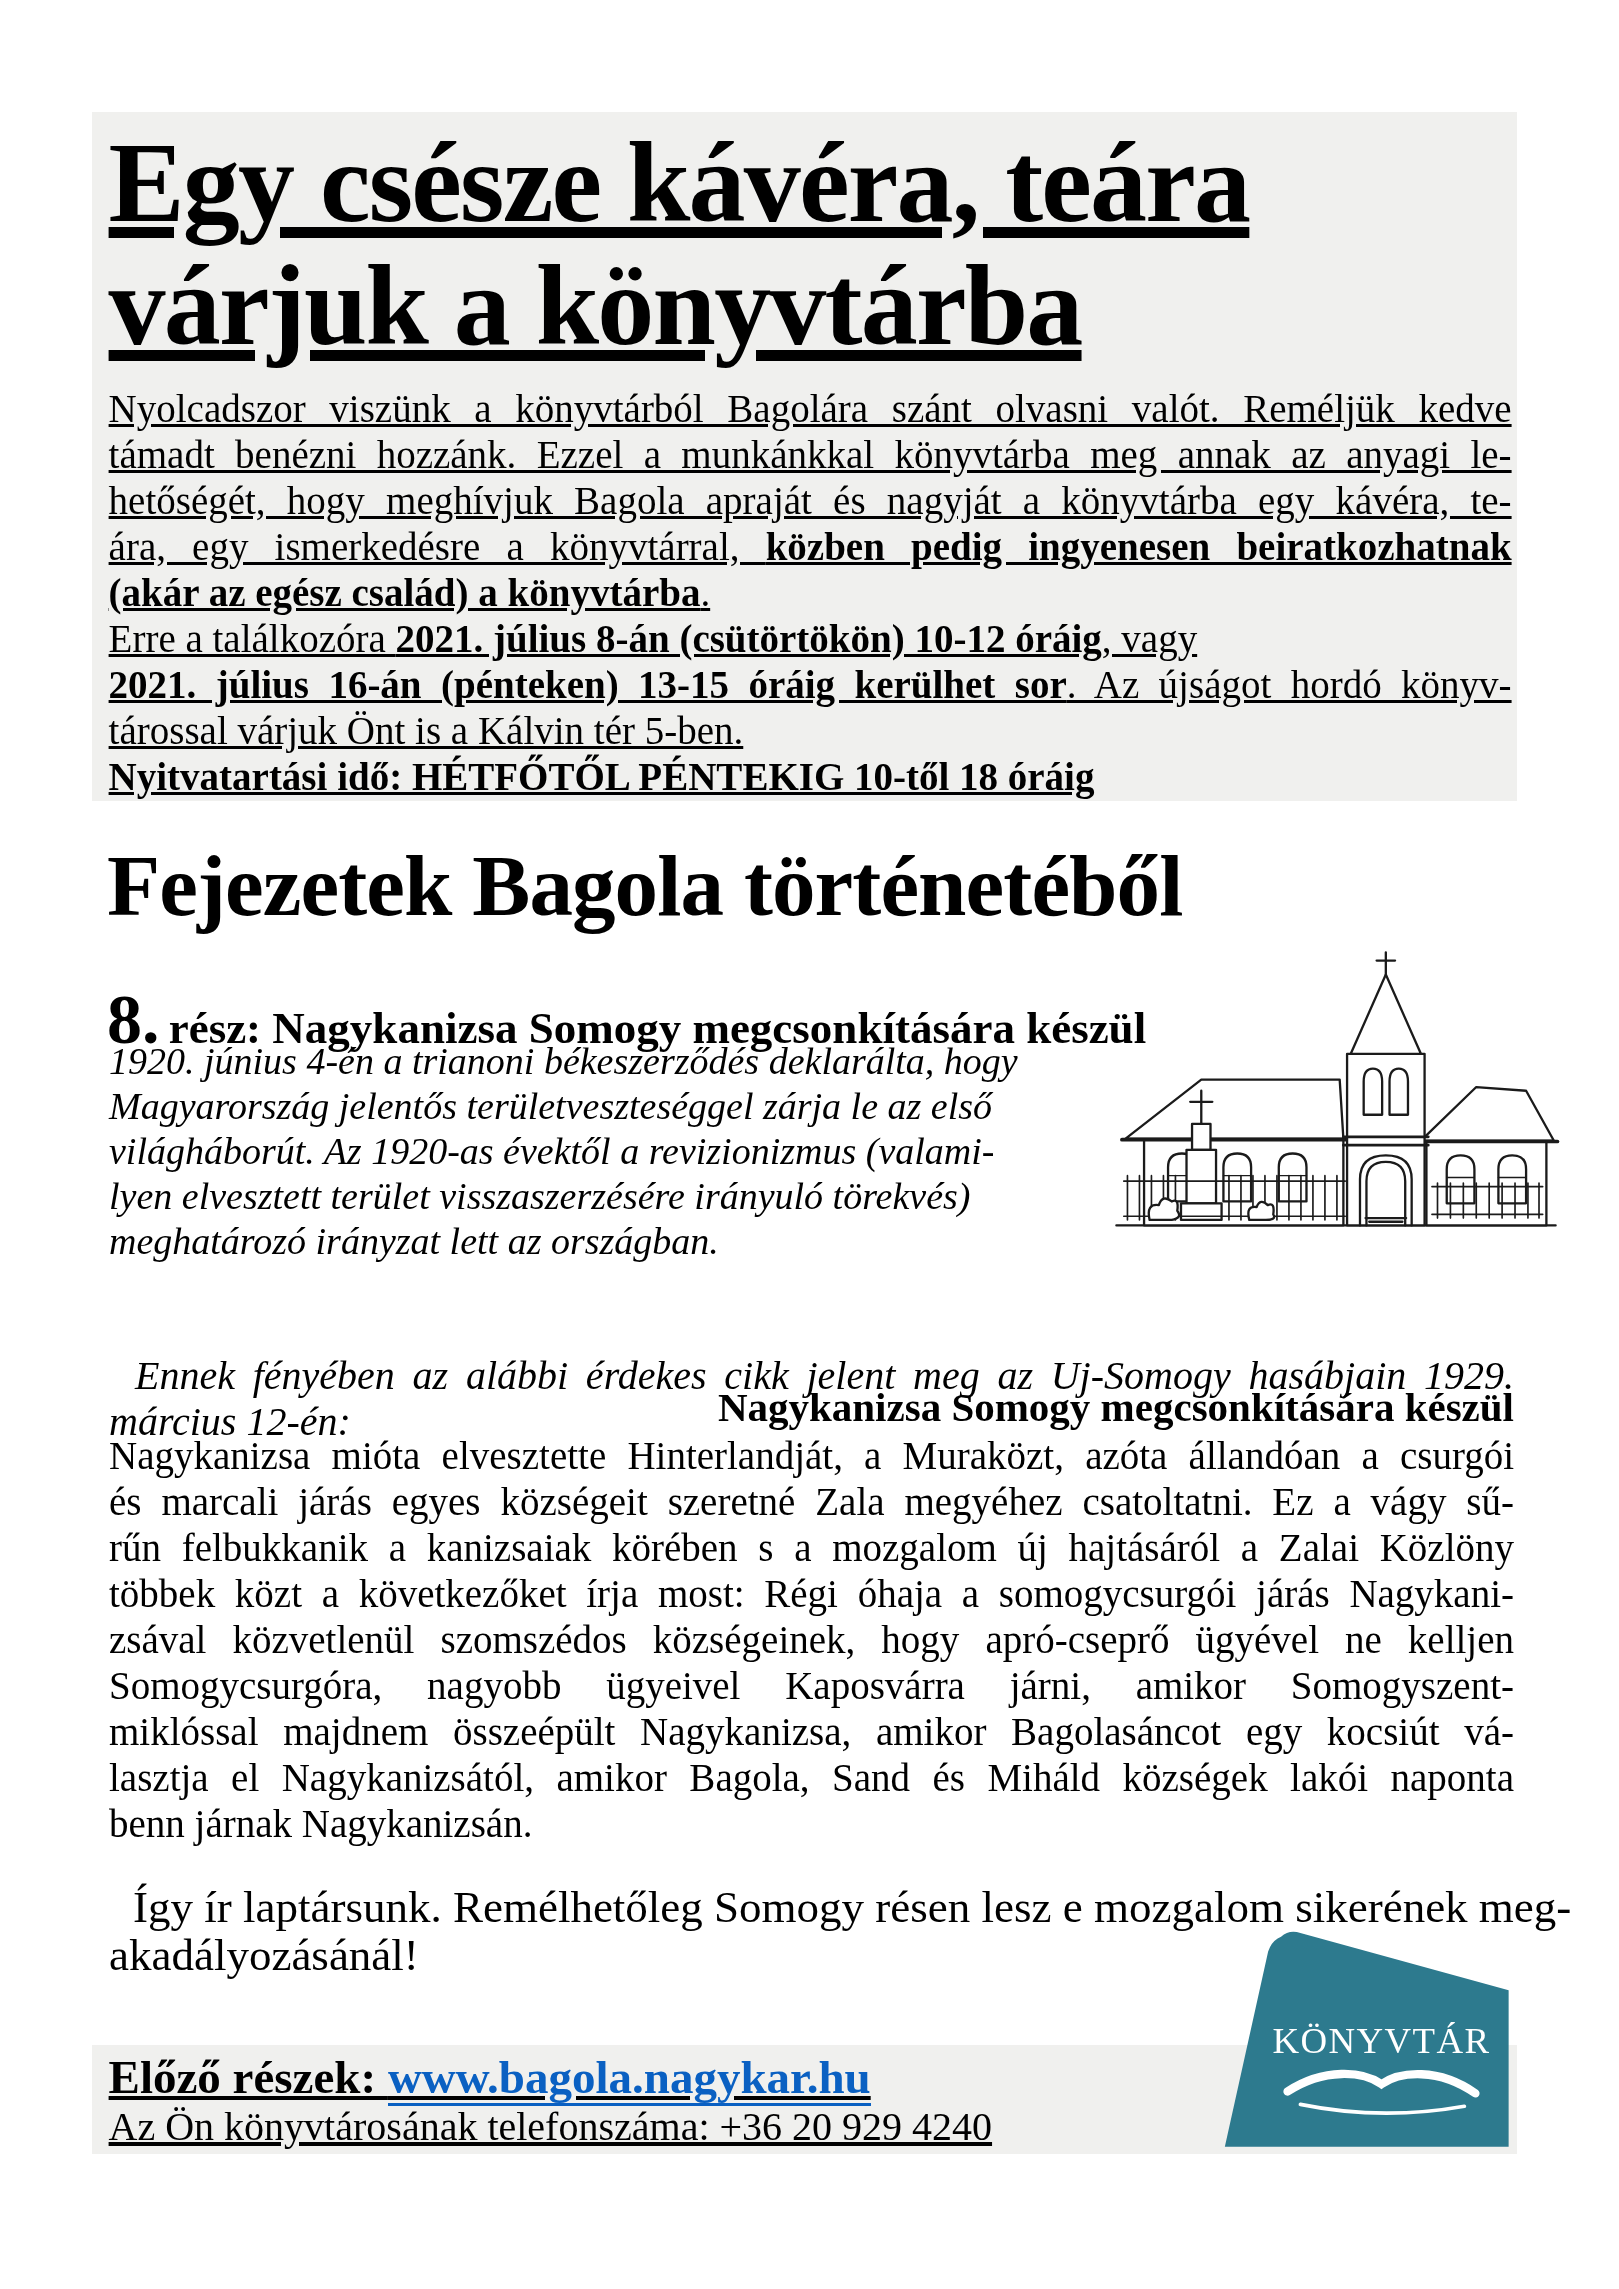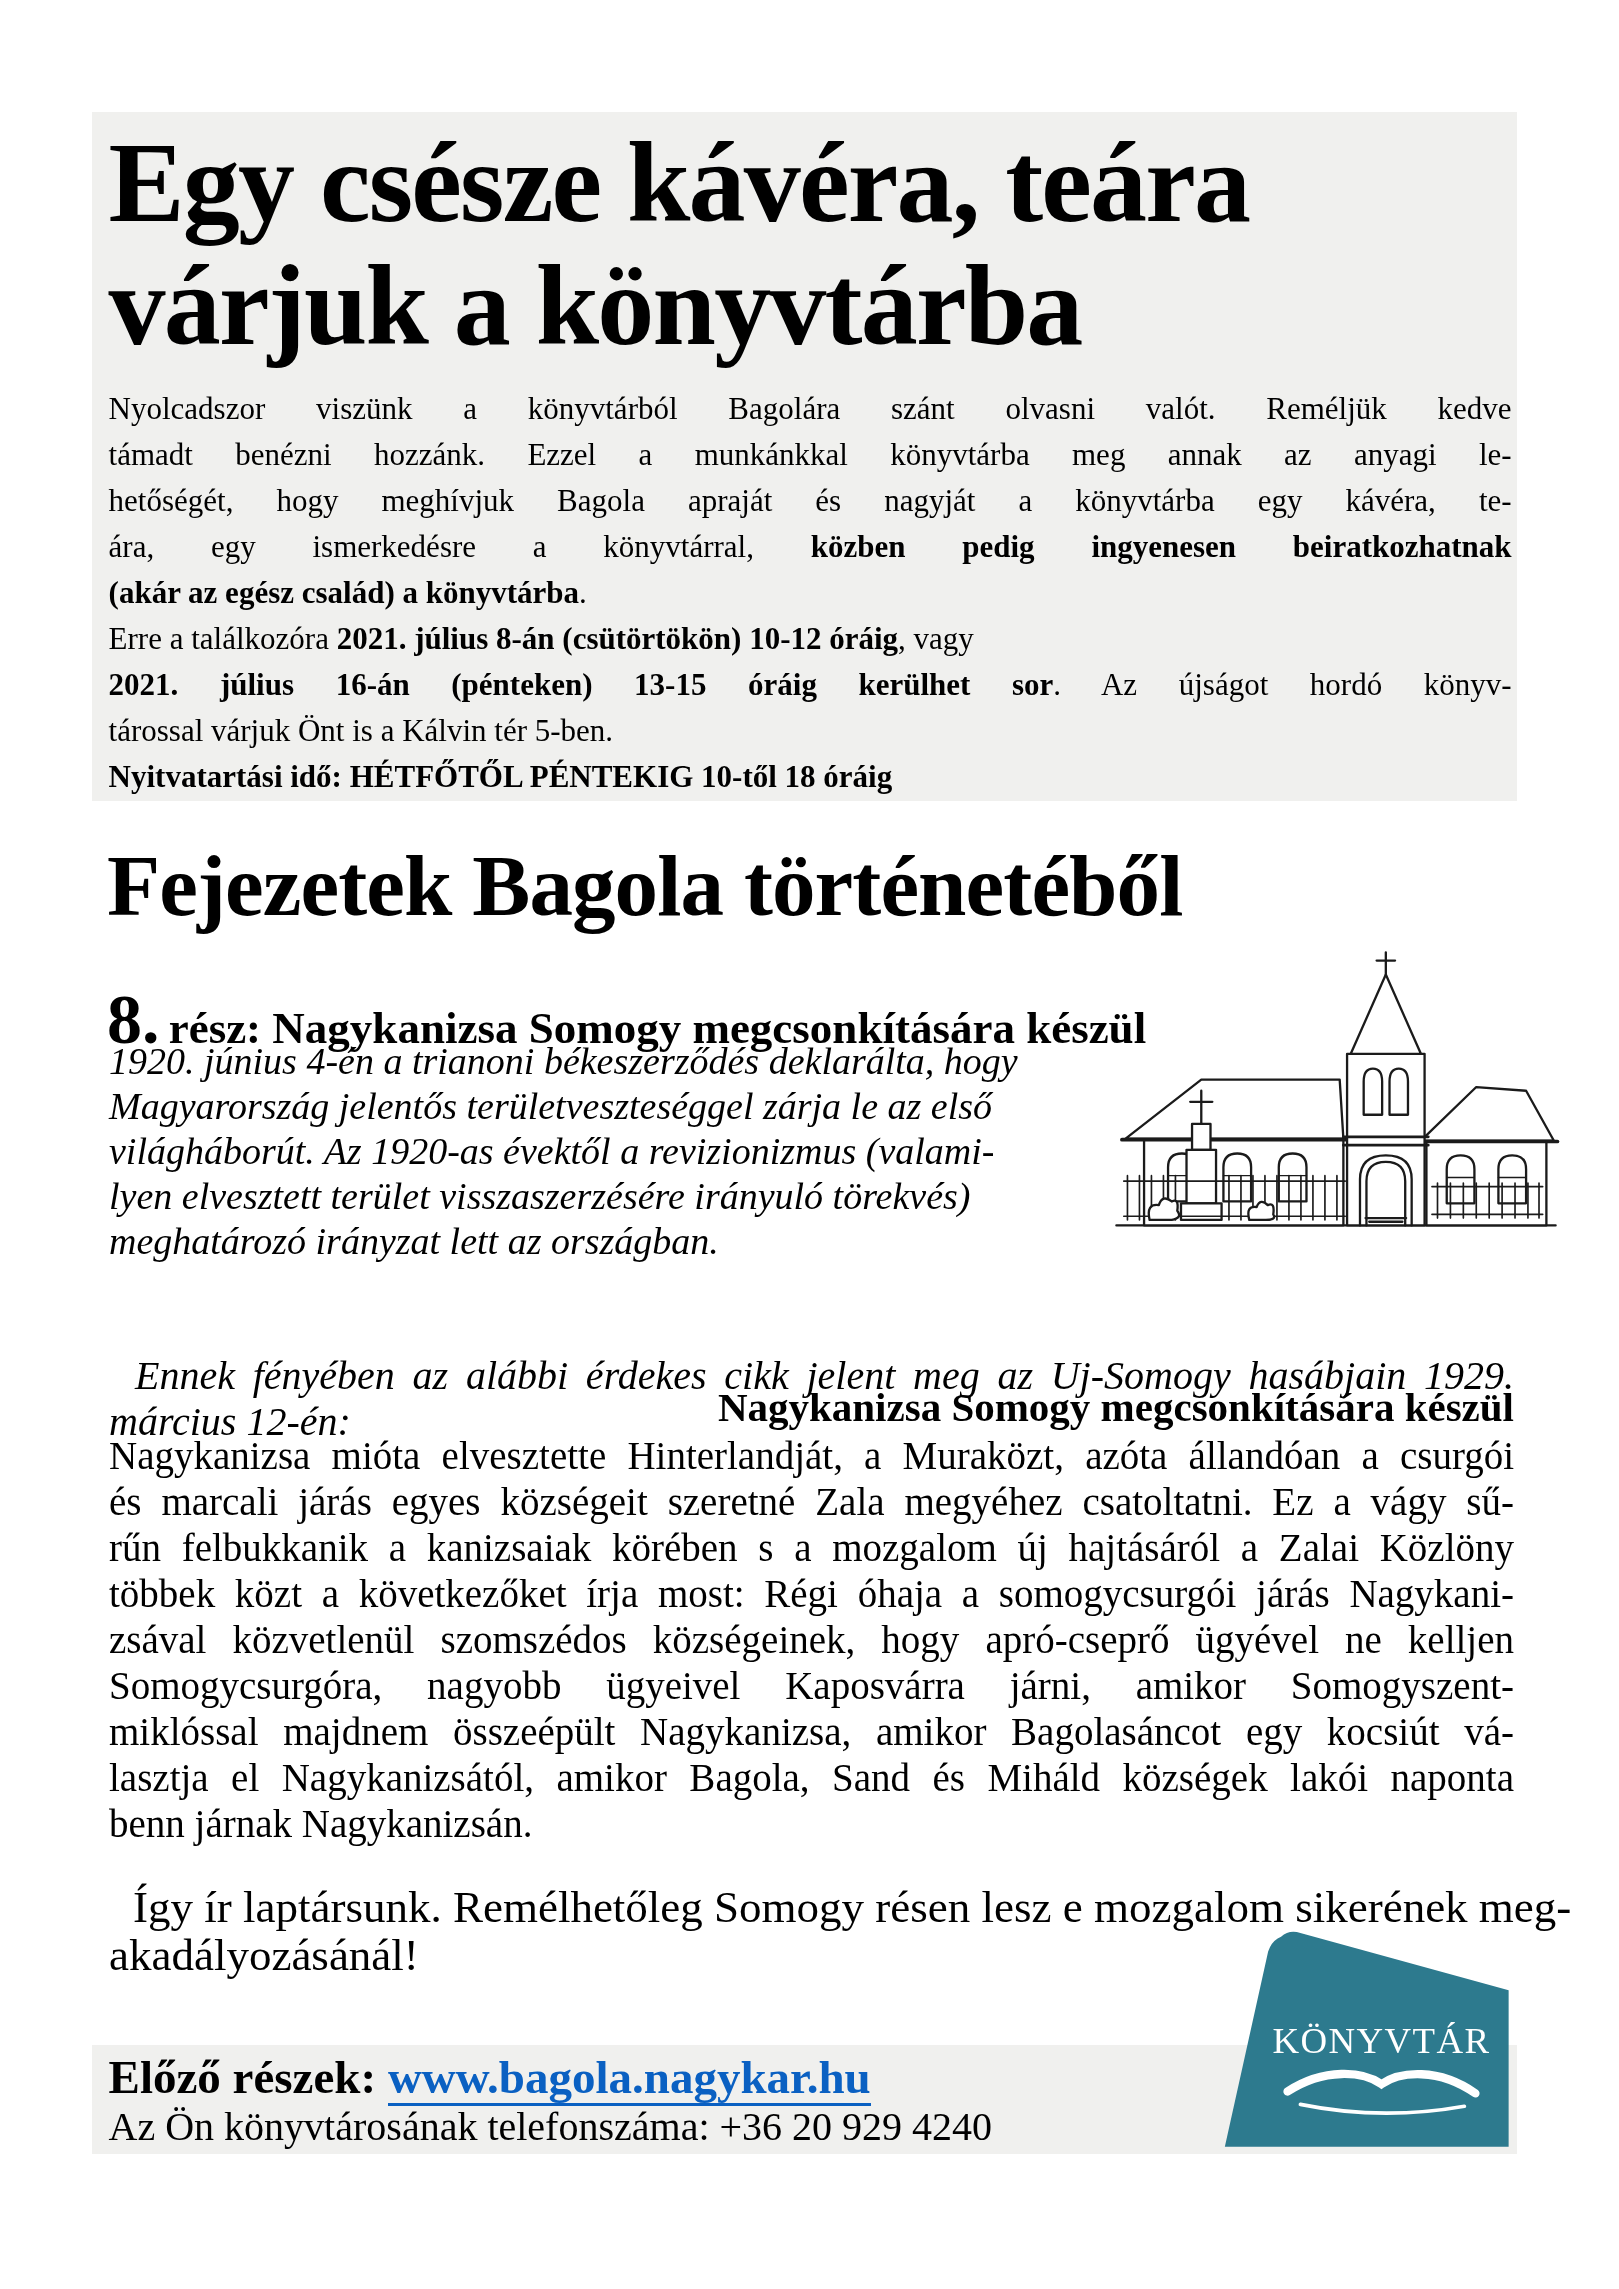--- a/index.html
+++ b/index.html
@@ -1,27 +1,27 @@
 <!DOCTYPE html>
 <html style="font-size:14.8px"><head>
 <meta charset="utf-8">
 <style>
   html,body{margin:0;padding:0;background:#ffffff;}
   .page{
     position:relative; width:1620px; height:2290px; overflow:hidden;
     background:#ffffff; color:#000;
     font-family:"Liberation Serif", serif;
   }
-  .band{ position:absolute; background:#f0f0ee; box-sizing:border-box; }
+  .band{ position:absolute; background:#f0f0ee; box-sizing:border-box;text-decoration:underline; }
   .band.header-band{ left:92px; top:112px; width:1425px; height:689px; padding:9.2px 5.5px 0 16.6px; }
   .band.footer-band{ left:92px; top:2045px; width:1425px; height:109px; padding:5.5px 0 0 16.6px; }
 
   .title{ margin:0; font-size:114px; line-height:123px; font-weight:bold; letter-spacing:-1.8px; }
 
-  .body-lines{ margin-top:18.5px; width:1403px; font-size:31px; line-height:46px; }
+  .body-lines{ margin-top:18.5px; width:1403px; font-size:39px; line-height:46px; }
   .tline{ white-space:nowrap; }
   .tline.fill{ text-align:justify; text-align-last:justify; }
   .b{ font-weight:bold; }
 
   .section-title{ position:absolute; left:105px; top:838px; margin:2px;
     font-size:87px; line-height:1.05; font-weight:bold; letter-spacing:-0.9px; }
 
   .part-heading{ position:absolute; left:107px; top:951px; white-space:nowrap;margin-top:29px; }
   .part-num{ font-size:70px; font-weight:bold; }
   .part-title{ font-size:45px; font-weight:bold; margin-left:9.2px; }

